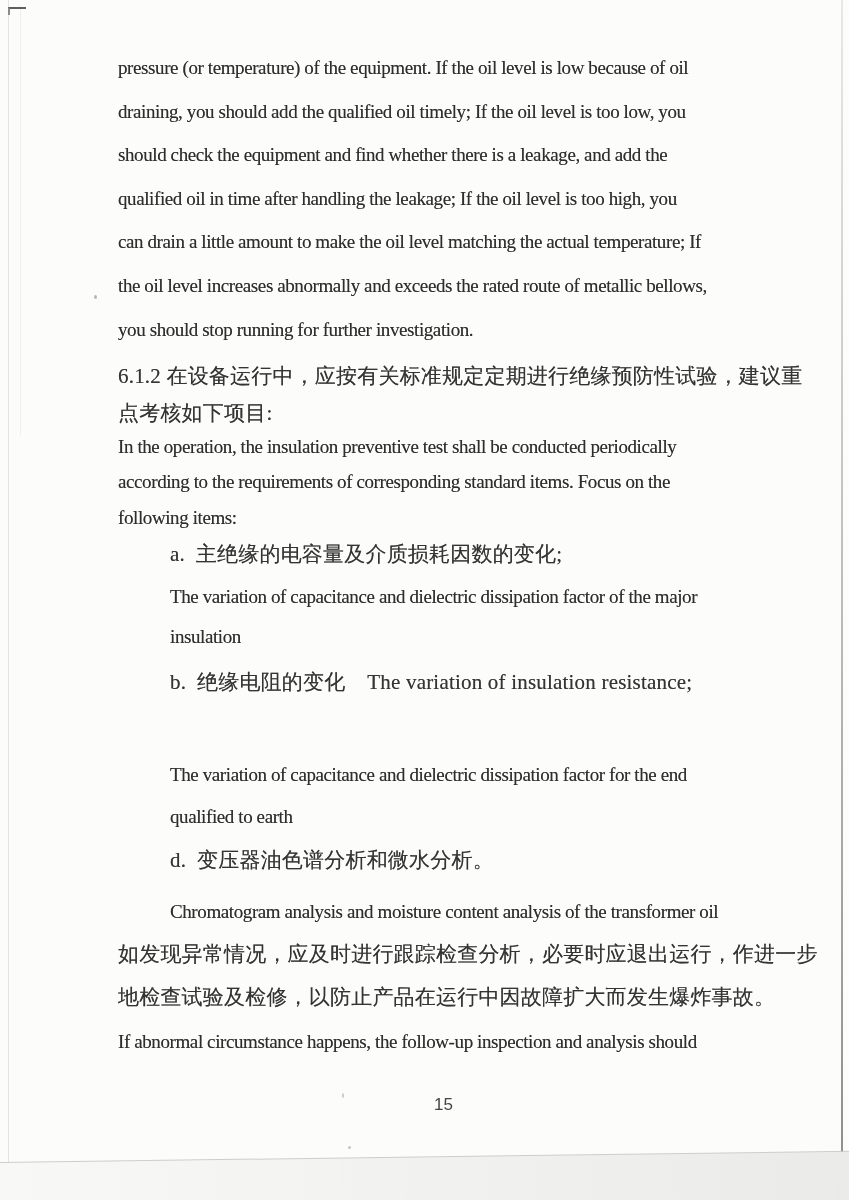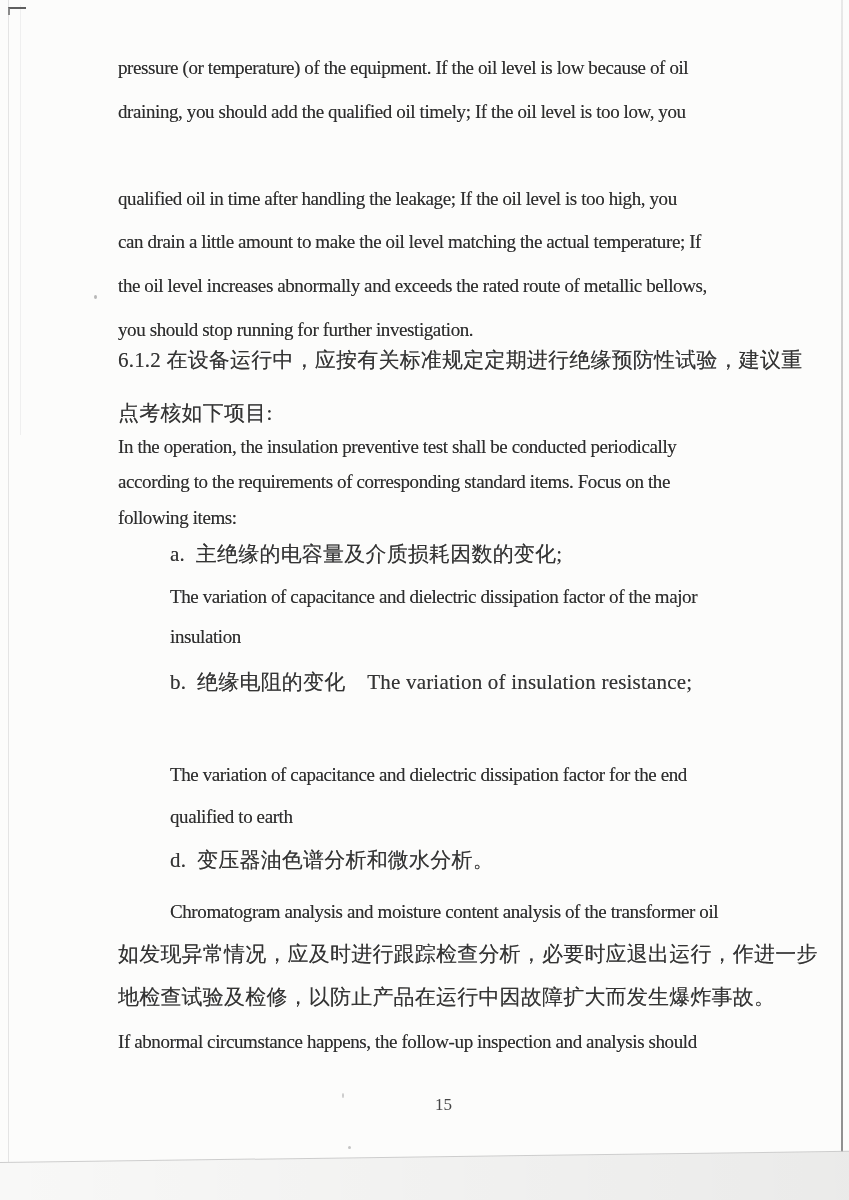--- a/index.html
+++ b/index.html
@@ -68,45 +68,46 @@
   }
   .speck { position: absolute; background: #a0a0a0; border-radius: 50%; opacity: 0.75; }
   .speck-1 { left: 94px;  top: 295px;  width: 3px; height: 4px; }
   .speck-2 { left: 342px; top: 1093px; width: 2px; height: 5px; background:#b8b8b8; }
   .speck-3 { left: 348px; top: 1146px; width: 3px; height: 3px; background:#b2b2b2; }
 
   .page-number {
     position: absolute; top: 1095px; left: 0; width: 100%;
     padding-left: 38px; box-sizing: border-box;
     text-align: center;
-    font-family: Liberation Serif, serif;
+    font-family: Liberation Sans, sans-serif;
     font-size: 17px; color: #454545;
   }
 </style>
 </head>
 <body>
 
 <div id="page">
 
   <div class="edge-left-1"></div>
   <div class="edge-left-2"></div>
   <div class="edge-right"></div>
   <div class="corner-mark"></div>
   <div class="speck speck-1"></div>
   <div class="speck speck-2"></div>
   <div class="speck speck-3"></div>
 
   <div class="line en main" style="top:57px">pressure (or temperature) of the equipment. If the oil level is low because of oil</div>
   <div class="line en main" style="top:101px">draining, you should add the qualified oil timely; If the oil level is too low, you</div>
+  <div class="line en main" style="top:144px">should check the equipment and find whether there is a leakage, and add the</div>
   <div class="line en main" style="top:231px">can drain a little amount to make the oil level matching the actual temperature; If</div>
   <div class="line en main" style="top:188px">qualified oil in time after handling the leakage; If the oil level is too high, you</div>
   <div class="line en main" style="top:275px">the oil level increases abnormally and exceeds the rated route of metallic bellows,</div>
   <div class="line en main" style="top:319px">you should stop running for further investigation.</div>
 
-  <div class="line zh main" style="top:346px">6.1.2 在设备运行中，应按有关标准规定定期进行绝缘预防性试验，建议重</div>
+  <div class="line zh main" style="top:362px">6.1.2 在设备运行中，应按有关标准规定定期进行绝缘预防性试验，建议重</div>
   <div class="line zh main" style="top:399px">点考核如下项目:</div>
 
   <div class="line en main" style="top:436px">In the operation, the insulation preventive test shall be conducted periodically</div>
   <div class="line en main" style="top:471px">according to the requirements of corresponding standard items. Focus on the</div>
   <div class="line en main" style="top:507px">following items:</div>
 
   <div class="line en indent" style="top:586px">The variation of capacitance and dielectric dissipation factor of the major</div>
   <div class="line zh indent" style="top:540px">a.  主绝缘的电容量及介质损耗因数的变化;</div>
   <div class="line en indent" style="top:626px">insulation</div>
 

